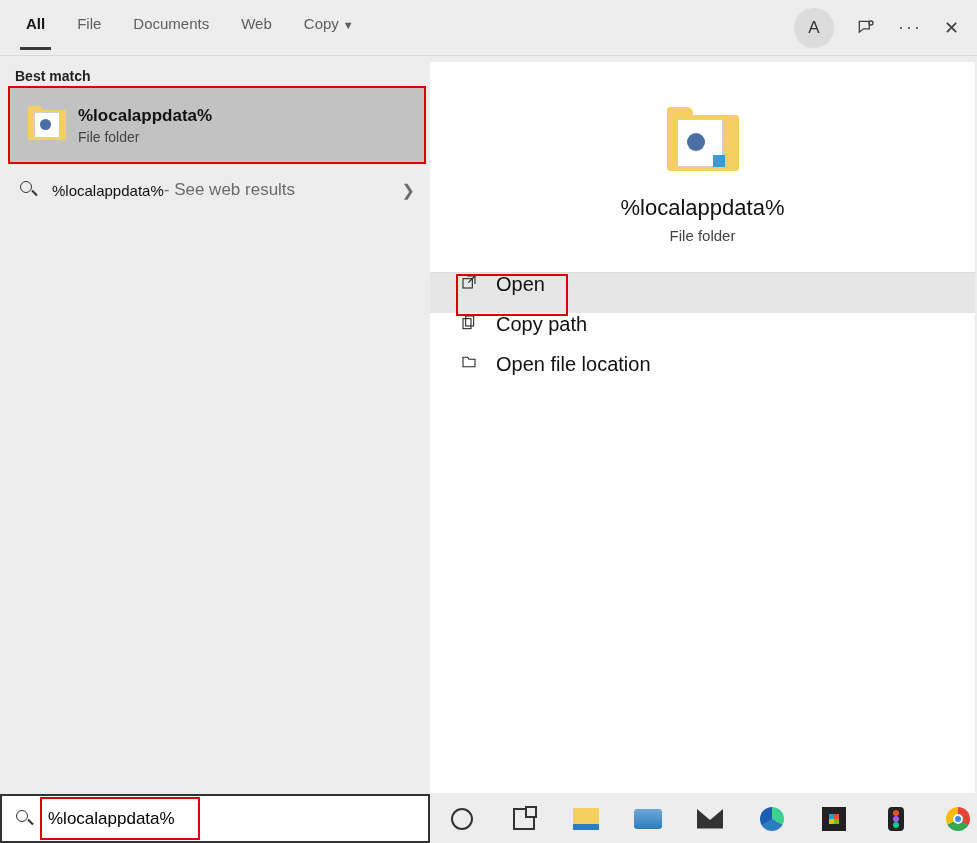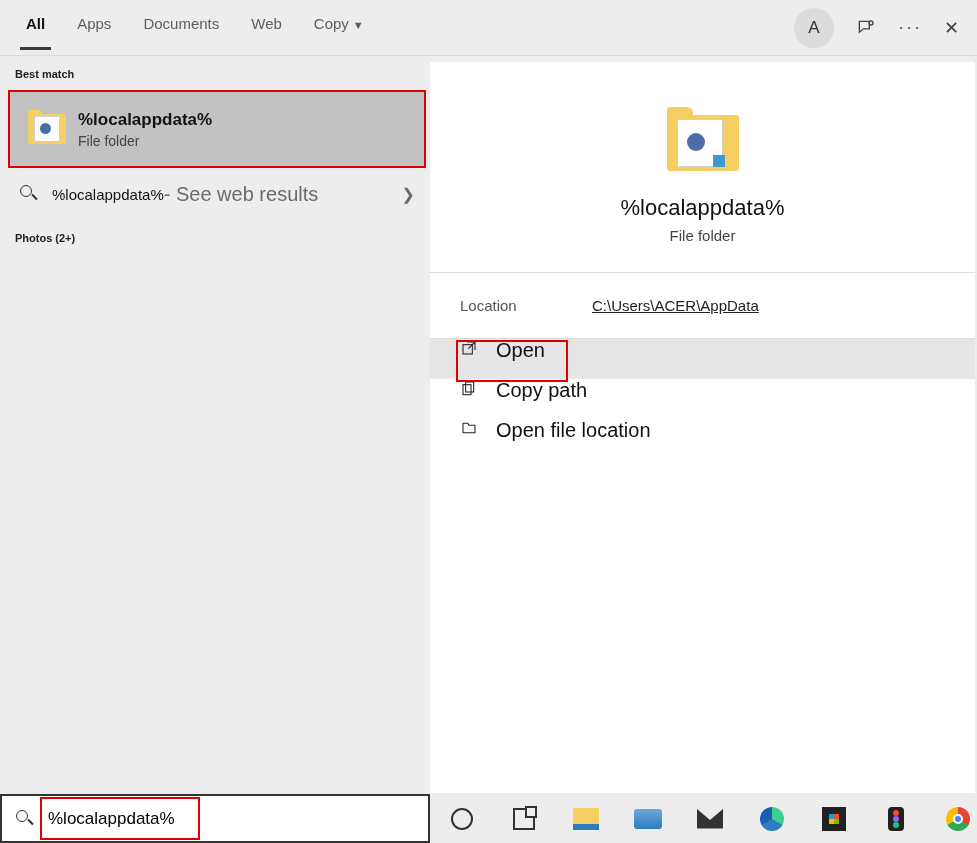--- a/index.html
+++ b/index.html
@@ -16,37 +16,37 @@
   .avatar { width: 40px; height: 40px; border-radius: 50%; background: #dcdcdc; display: flex; align-items: center; justify-content: center; font-size: 17px; color: #333; }
   .topicon { width: 20px; height: 20px; display: flex; align-items: center; justify-content: center; color: #424242; cursor: pointer; }
   .ellipsis { font-size: 18px; letter-spacing: 2px; color: #555; cursor: pointer; }
   .close-x { font-size: 18px; font-weight: 300; color: #424242; cursor: pointer; }
 
   
   .main { display: flex; height: 737px; }
 
   
   .left { width: 430px; background: #ededed; display:flex; flex-direction:column; }
-  .section-label { font-size: 11px; font-weight: 600; color: #222; padding: 12px 15px 10px 15px; }
+  .section-label { font-size: 14px; font-weight: 600; color: #222; padding: 12px 15px 2px 15px; }
   .bestmatch { height: 78px; background: #c2c2c2; display: flex; align-items: center; padding-left: 18px; border: 2.5px solid #d00; margin: 0 4px 0 8px; }
   .folder-thumb { width: 38px; height: 38px; margin-right: 12px; position: relative; flex-shrink:0; }
   .folder-thumb .fback { position:absolute; left:0; top:4px; width:38px; height:30px; background:#f6cf63; border-radius:2px; }
   .folder-thumb .ftab { position:absolute; left:0; top:0; width:14px; height:8px; background:#f6cf63; border-top-left-radius:2px; border-top-right-radius:4px; }
   .folder-thumb .fpage { position:absolute; left:6px; top:6px; width:26px; height:26px; background:#fff; border:1px solid #d0d0d0; }
   .folder-thumb .fgear { position:absolute; left:12px; top:13px; width:11px; height:11px; border-radius:50%; background:#4a6ea5; }
   .bm-text { display:flex; flex-direction:column; }
   .bm-title { font-size: 17px; font-weight: 600; color: #111; }
   .bm-sub { font-size: 14px; color: #444; margin-top: 3px; }
 
   .webrow { display:flex; align-items:center; padding: 10px 15px 10px 20px; cursor:pointer; height:52px; }
   .webrow .mag { width:18px; height:18px; position:relative; margin-right:14px; }
   .webrow .mag .circ { position:absolute; width:12px; height:12px; border:1.8px solid #333; border-radius:50%; }
   .webrow .mag .hand { position:absolute; left:11px; top:11px; width:7px; height:2px; background:#333; transform:rotate(45deg); }
   .webrow .txt1 { color:#111; font-size:15px; }
-  .webrow .txt2 { color:#6b6b6b; font-size:20px; }
+  .webrow .txt2 { color:#6b6b6b; font-size:17px; }
   .webrow .chev { margin-left:auto; color:#6b6b6b; font-size:16px; }
 
   
   .right { flex:1; background:#fff; margin-top:6px; margin-right:2px; display:flex; flex-direction:column; }
   .preview-top { display:flex; flex-direction:column; align-items:center; padding:45px 0 28px 0; border-bottom:1px solid #ddd; }
   .big-folder { width:72px; height:68px; position:relative; margin-bottom:20px; }
   .big-folder .fback { position:absolute; left:0; top:8px; width:72px; height:56px; background:#f6cf63; border-radius:3px; }
   .big-folder .ftab { position:absolute; left:0; top:0; width:26px; height:14px; background:#f6cf63; border-top-left-radius:3px; border-top-right-radius:6px; }
   .big-folder .fpage { position:absolute; left:10px; top:12px; width:46px; height:48px; background:#fff; border:1px solid #d0d0d0; }
   .big-folder .fgear { position:absolute; left:20px; top:26px; width:18px; height:18px; border-radius:50%; background:#4a6ea5; }
@@ -89,21 +89,21 @@
   .figma .b { width:6px; height:6px; border-radius:50%; }
   .chrome { width:24px; height:24px; border-radius:50%; background:conic-gradient(#ea4335 0 120deg,#34a853 120deg 240deg,#fbbc05 240deg 360deg); display:flex; align-items:center; justify-content:center; }
   .chrome .c { width:10px; height:10px; border-radius:50%; background:#4285f4; border:2px solid #fff; }
 </style>
 </head>
 <body>
 
 <div class="tabbar">
   <div class="tabs">
     <div class="tab active">All</div>
-    <div class="tab">Apps</div>
+    <div class="tab">File</div>
     <div class="tab">Documents</div>
     <div class="tab">Web</div>
     <div class="tab"><span>Copy</span><span class="caret">▼</span></div>
   </div>
   <div class="top-right">
     <div class="avatar">A</div>
     <div class="topicon">
       <svg width="22" height="22" viewBox="0 0 24 24" fill="none" stroke="#424242" stroke-width="1.6">
           <path d="M4 4h12v9H9l-5 4V4z"></path>
           <circle cx="18" cy="6" r="2.4"></circle>
@@ -136,40 +136,35 @@
     <div class="webrow">
       <div class="mag">
           <div class="circ"></div>
           <div class="hand"></div>
         </div>
       <span class="txt1">%localappdata%</span>
       <span class="txt2"> - See web results</span>
       <span class="chev">❯</span>
     </div>
 
-    <div class="section-label">Photos (2+)</div>
   </div>
 
   <div class="right">
     <div class="preview-top">
       <div class="big-folder">
         <div class="ftab"></div>
           <div class="fback"></div>
           <div class="fpage"></div>
           <div class="fgear"></div>
           <div class="fcnr"></div>
       </div>
       <div class="preview-title">%localappdata%</div>
       <div class="preview-sub">File folder</div>
     </div>
 
-    <div class="detail-row">
-      <div class="detail-label">Location</div>
-      <div class="detail-value">C:\Users\ACER\AppData</div>
-    </div>
 
     <div class="action highlight boxed">
       <div class="aicon">
         <svg width="16" height="16" viewBox="0 0 24 24" fill="none" stroke="#222" stroke-width="1.6">
             <rect x="3" y="7" width="14" height="14"></rect>
             <path d="M9 3h12v12"></path>
             <path d="M21 3L11 13"></path>
           </svg>
       </div>
       <span>Open</span>

